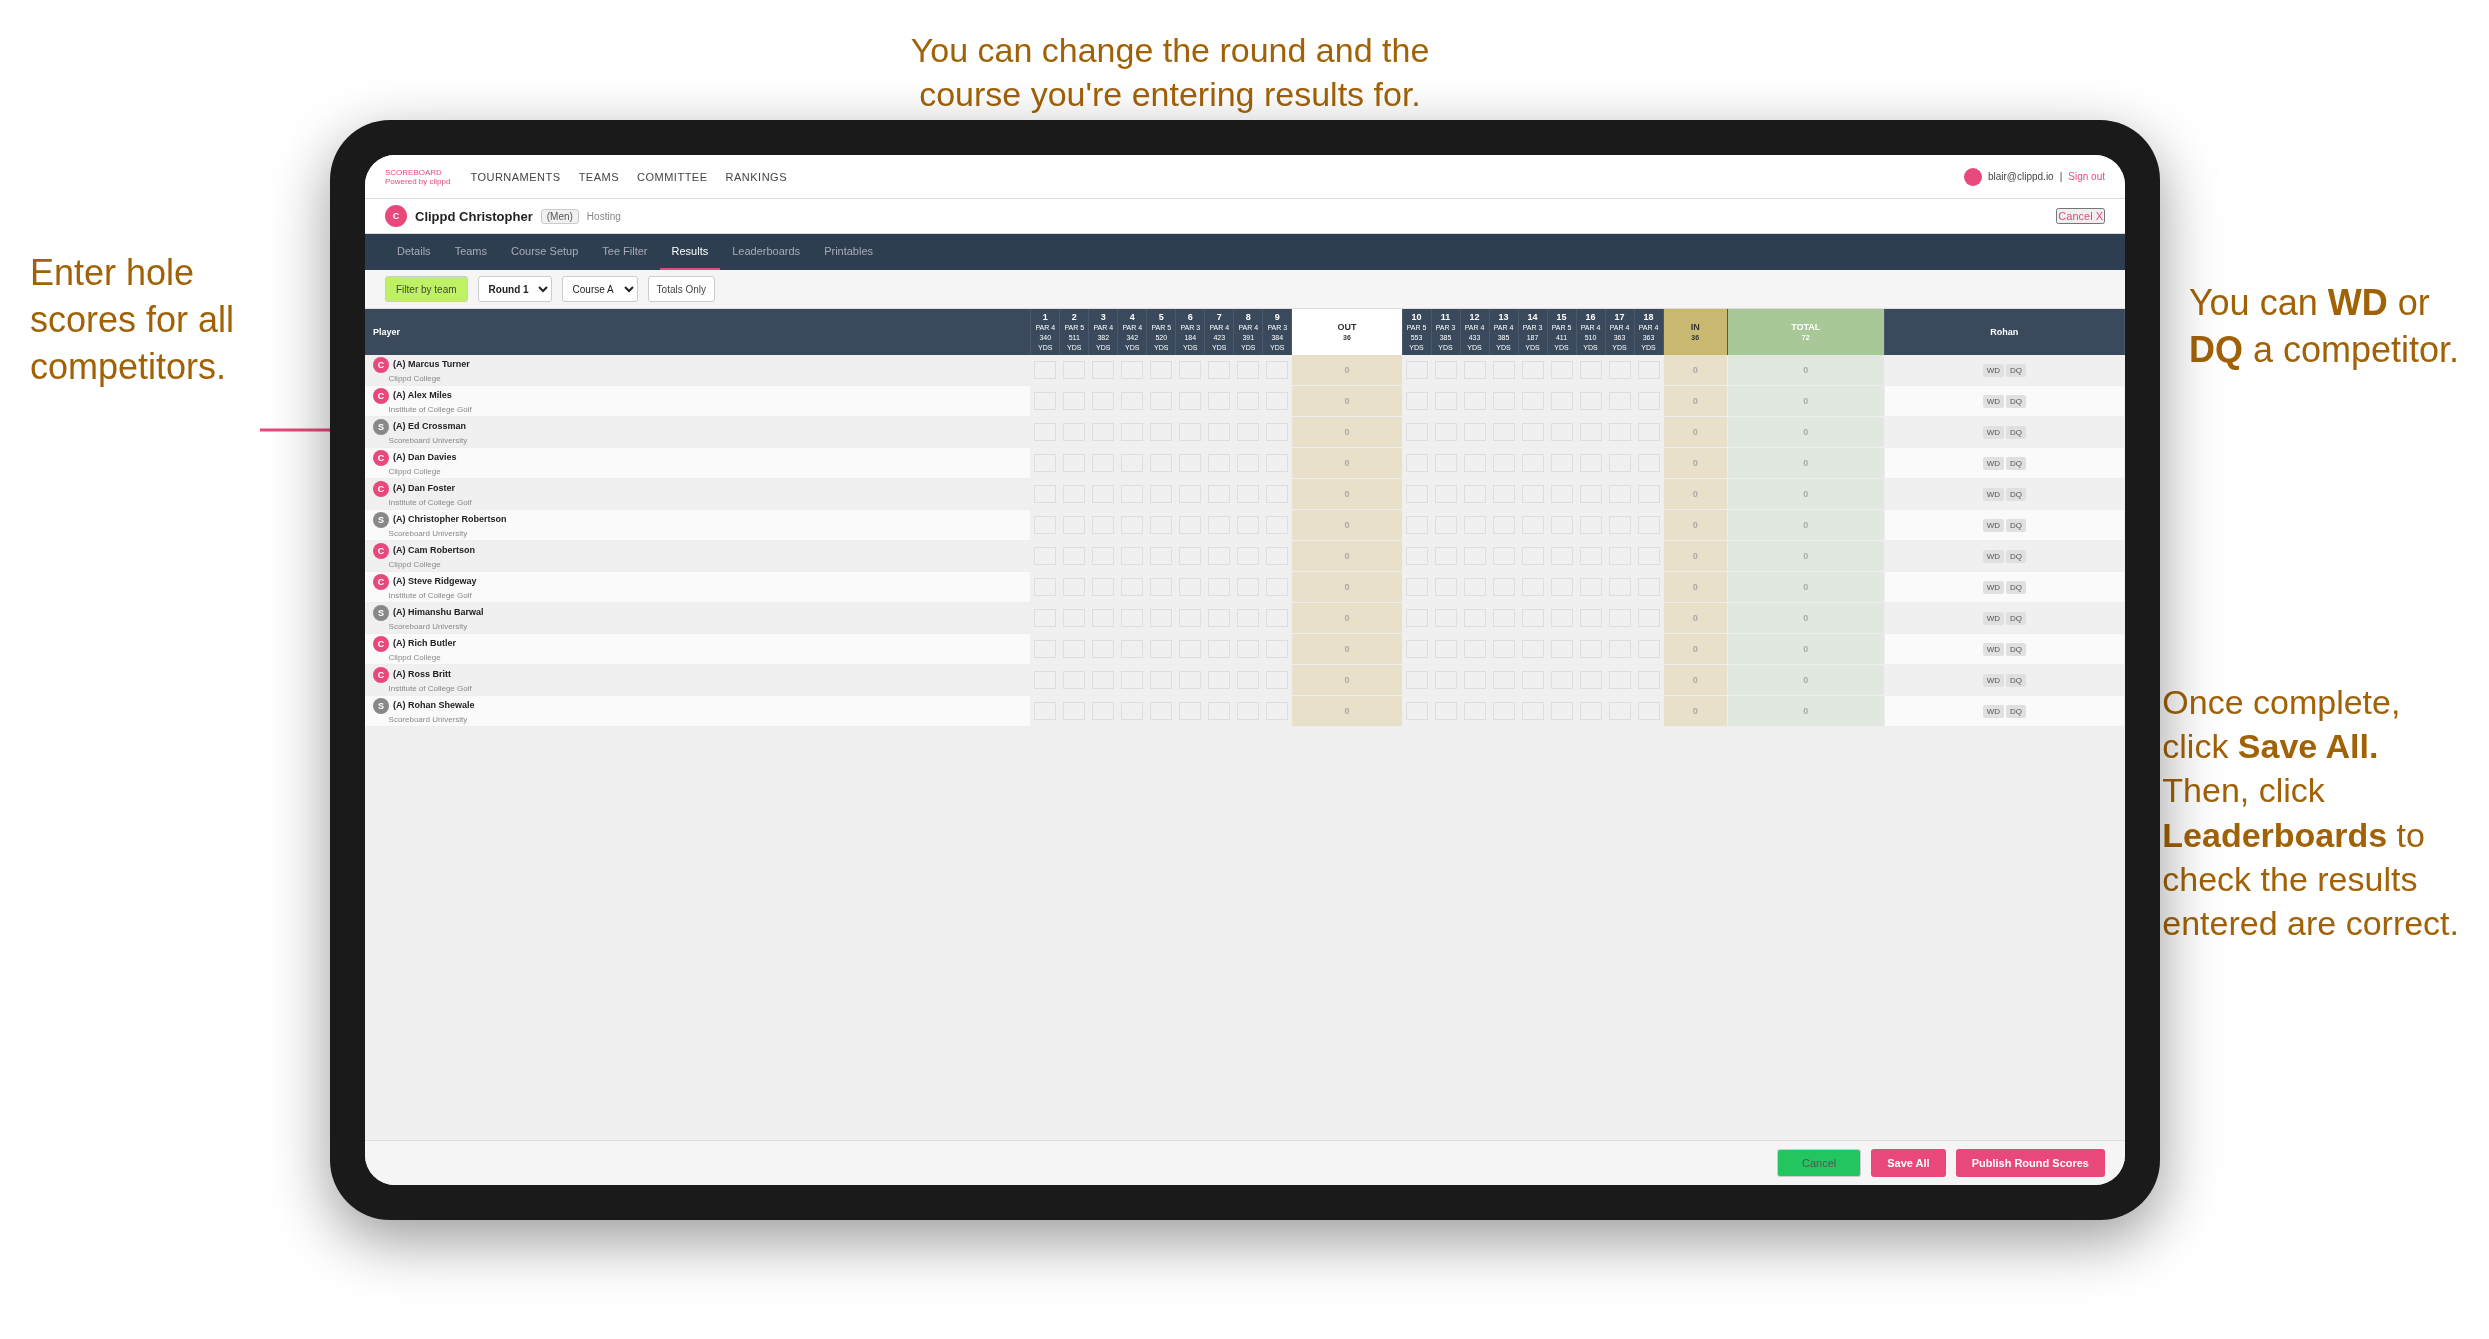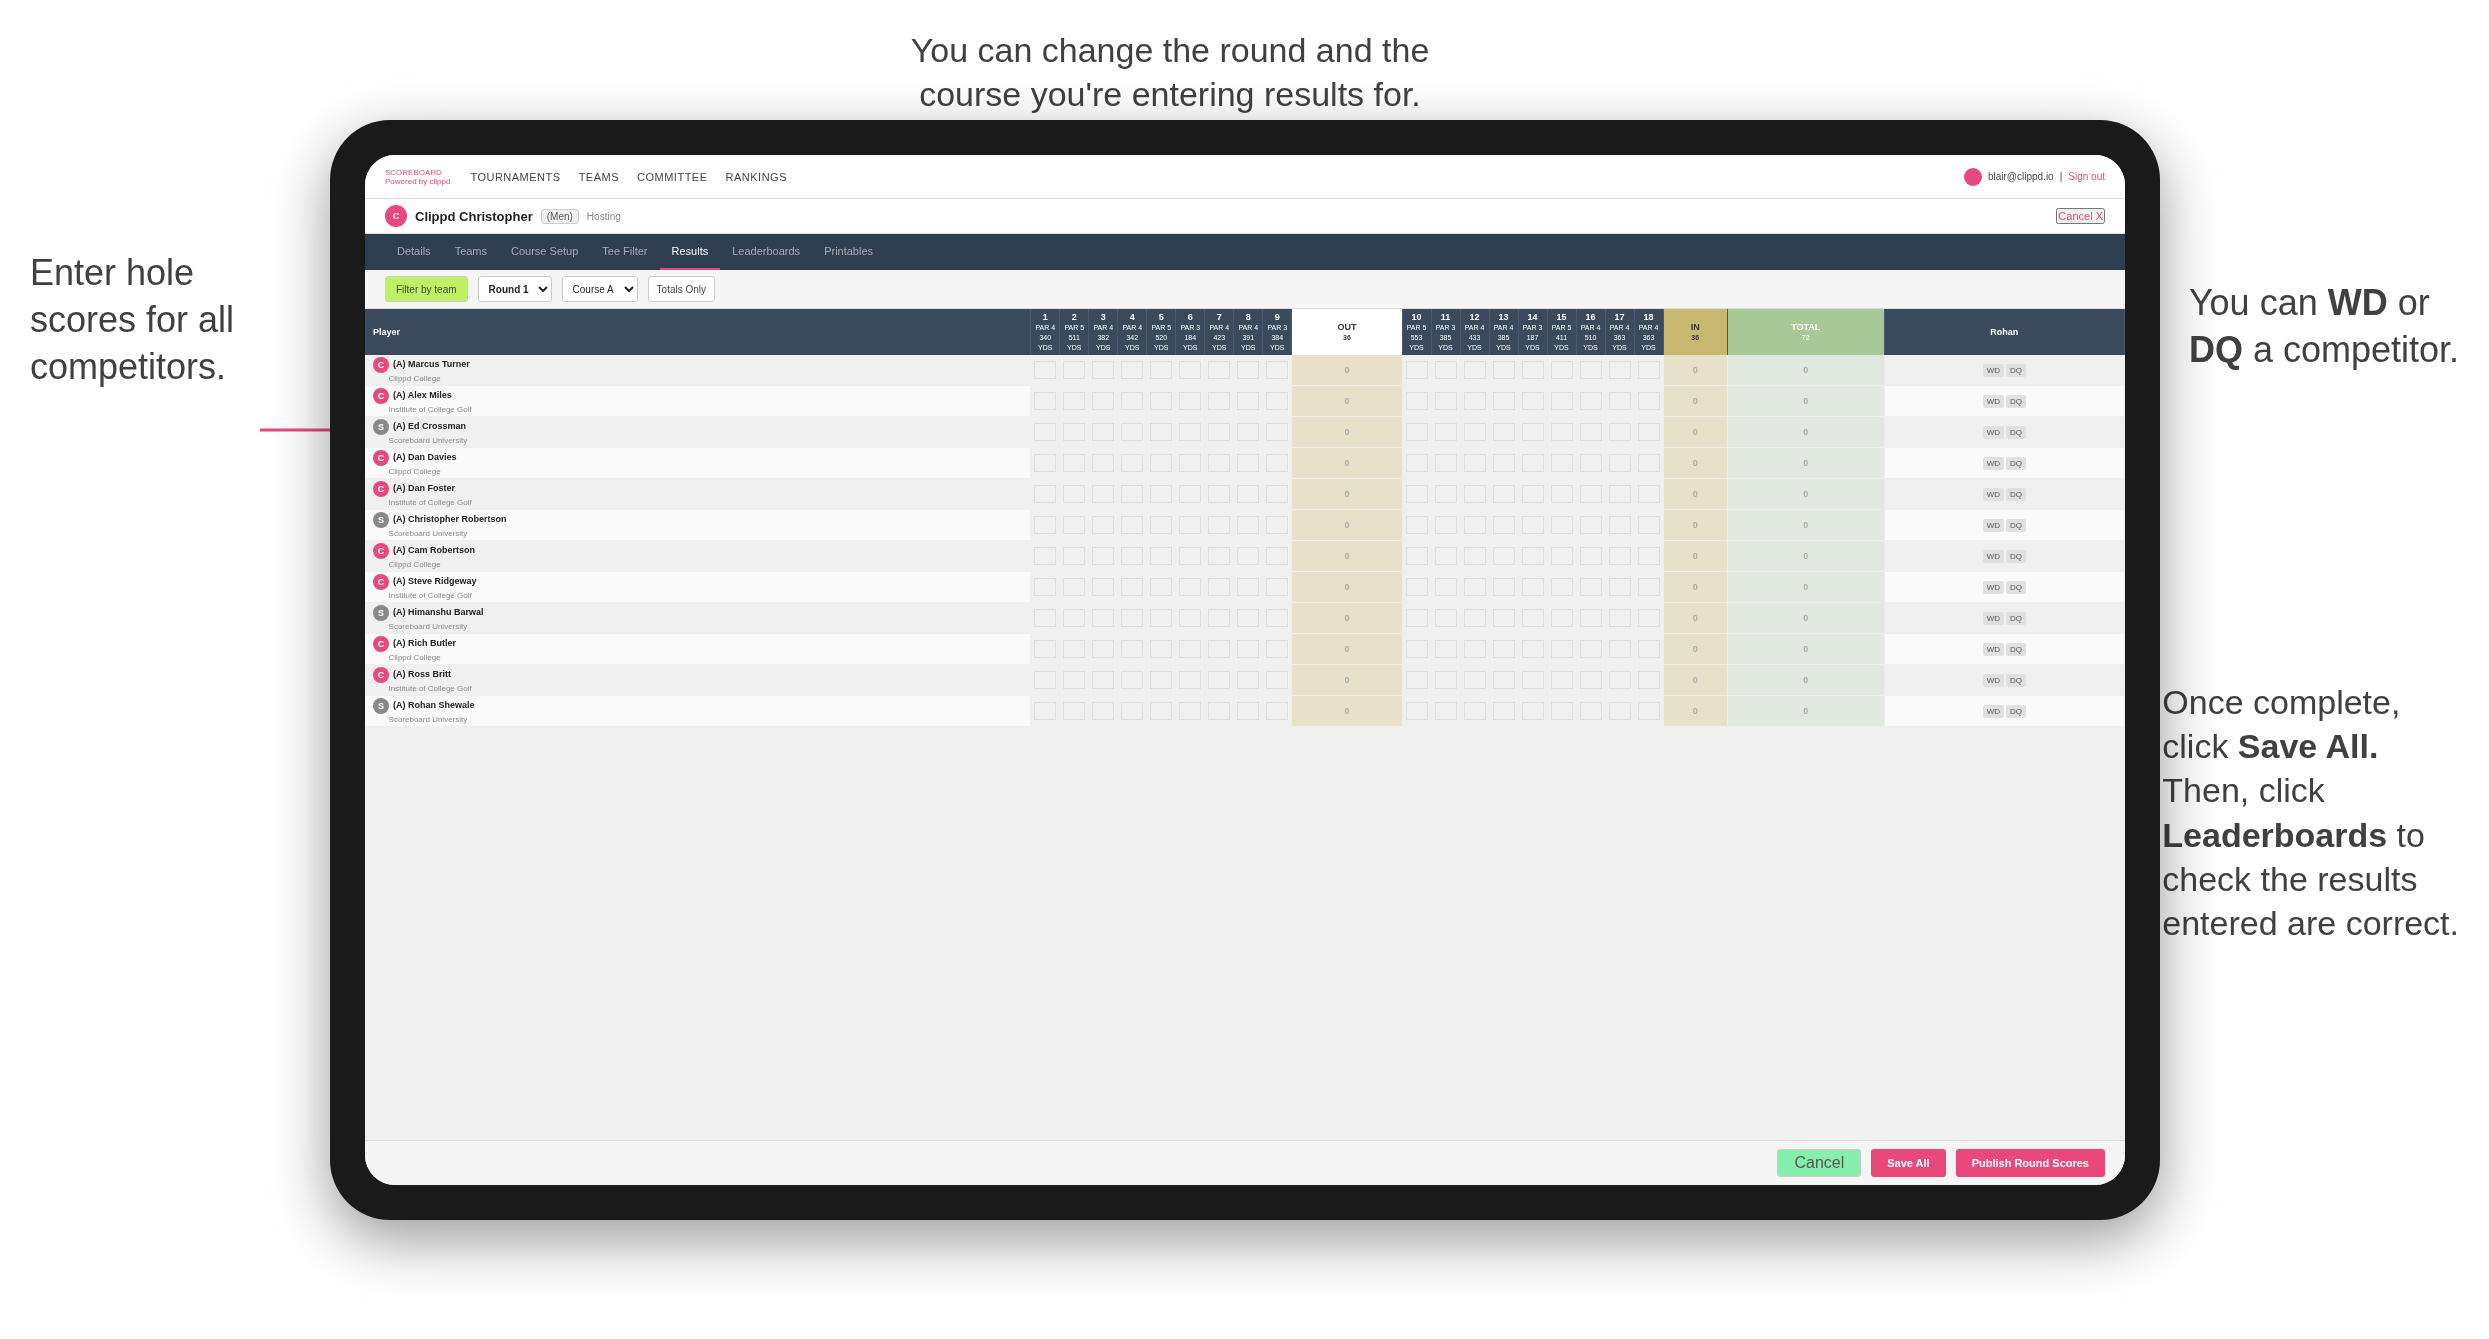--- a/index.html
+++ b/index.html
@@ -9,21 +9,21 @@
       width: 2489px;
       height: 1339px;
       position: relative;
       overflow: hidden;
     }
 
     
     .annotation {
       position: absolute;
       font-size: 36px;
-      color: #404040;
+      color: #a16207;
       line-height: 1.3;
       font-family: Arial, Helvetica, sans-serif;
     }
     .annotation strong {
       font-weight: 900;
     }
 
     
     .tablet-frame {
       position: absolute;
@@ -327,25 +327,25 @@
       background: #f5f5f5;
       border-top: 1px solid #ddd;
       padding: 8px 20px;
       display: flex;
       align-items: center;
       justify-content: flex-end;
       gap: 10px;
     }
     .btn-cancel {
       height: 28px;
-      padding: 0 16px;
+      padding: 0 24px;
       border: 1px solid #ccc;
-      background: #86efac;
+      background: #22c55e;
       border-radius: 3px;
-      font-size: 16px;
+      font-size: 11px;
       color: #555;
       cursor: pointer;
     }
     .btn-save {
       height: 28px;
       padding: 0 16px;
       background: #e8497a;
       border: none;
       border-radius: 3px;
       font-size: 11px;

